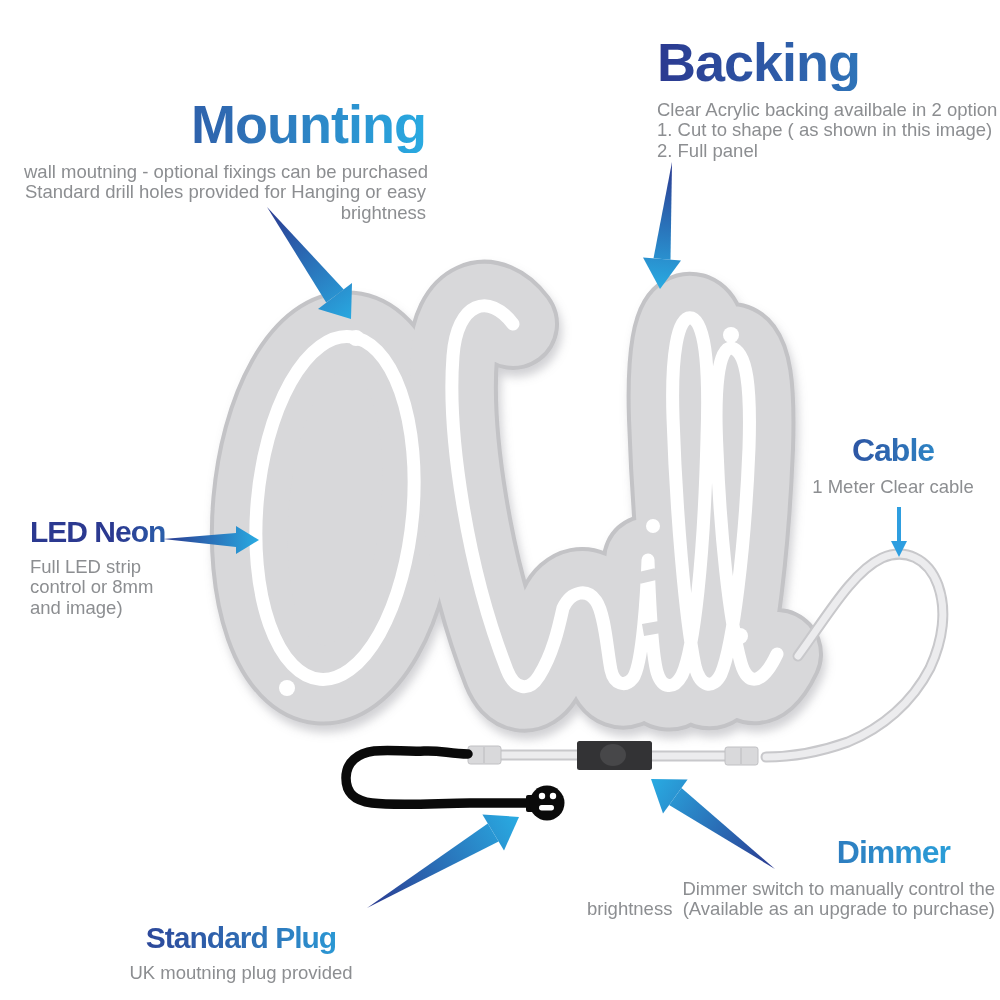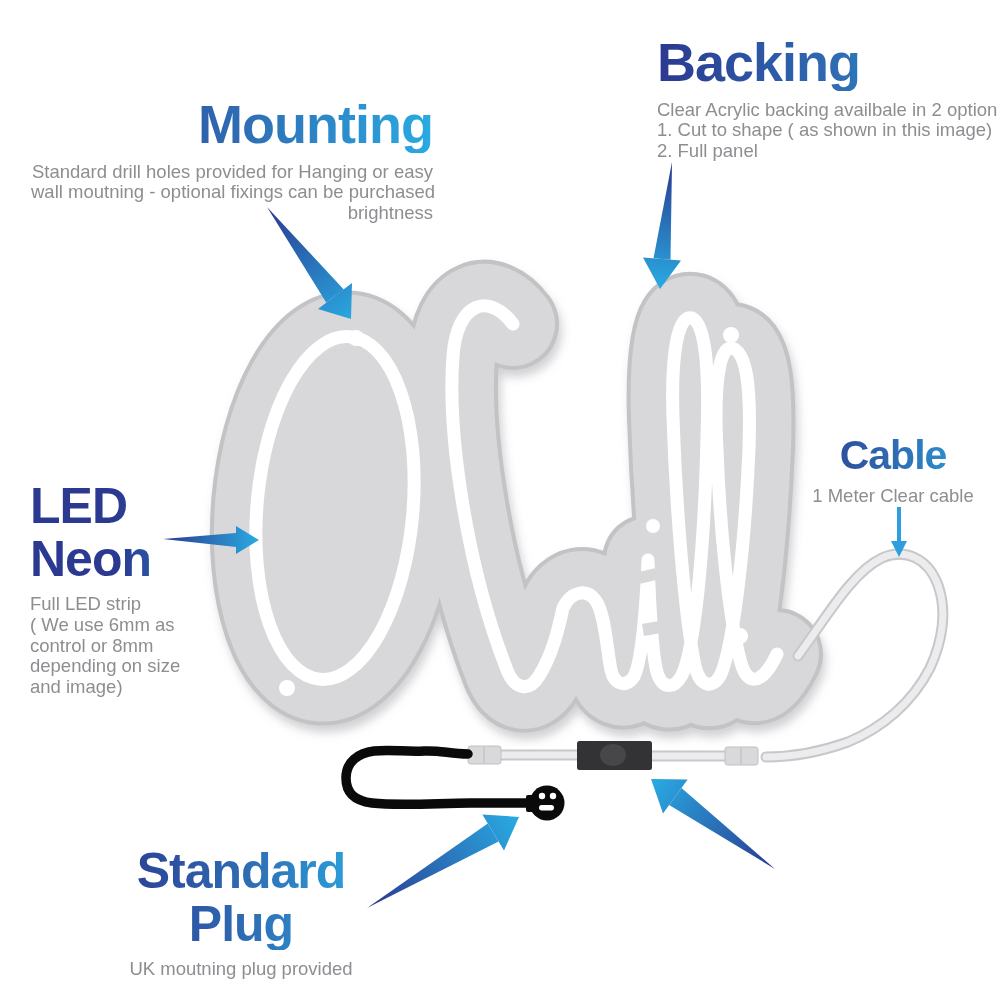--- a/index.html
+++ b/index.html
@@ -19,22 +19,22 @@
     color:#2a6fb8; 
     background:linear-gradient(90deg,#2b3990 0%,#2f6cb3 52%,#29abe2 100%);
     -webkit-background-clip:text;background-clip:text;
     -webkit-text-fill-color:transparent;
   }
   .title.hold-dark{
     background:linear-gradient(90deg,#2b3990 0%,#2b3990 38%,#29abe2 100%);
     -webkit-background-clip:text;background-clip:text;
   }
   .t54{font-size:54px;}
-  .t48{font-size:41px;}
-  .t38{font-size:50px;}
+  .t48{font-size:32px;}
+  .t38{font-size:30px;margin-top:36px;}
   .sub{color:#8c8e91;font-size:18.5px;line-height:20.8px;margin-top:9px;}
   .sub .line{white-space:pre;}
   .ta-r{text-align:right;}
   .ta-c{text-align:center;}
   .ta-l{text-align:left;}
   .pr45{padding-right:45px;}
 </style>
 </head>
 <body>
 
@@ -151,57 +151,62 @@
     <g fill="url(#ag5)">
       <polygon points="367,908 498.6,841.4 487.8,823.4"></polygon>
       <polygon points="504,850.4 482.4,814.4 519,817"></polygon>
     </g>
     <g fill="url(#ag6)">
       <polygon points="775,869 681.5,788.1 669.1,805.1"></polygon>
       <polygon points="687.6,779.6 663,813.6 651,779"></polygon>
     </g>
   </svg>
 
-  <div class="label-block ta-r" style="left:31px;top:96px;width:402px;text-align:right;">
+  <div class="label-block ta-r" style="left:24px;top:96px;width:402px;text-align:right;">
     <div class="title t54">Mounting</div>
     <div class="sub">
+      <div class="line">wall moutning - optional fixings can be purchased</div>
       <div class="line">Standard drill holes provided for Hanging or easy</div>
-      <div class="line">wall moutning - optional fixings can be purchased</div>
       <div class="line">brightness</div>
     </div>
   </div>
 
   <div class="label-block ta-l" style="left:657px;top:34px;width:346px;">
     <div class="title t54">Backing</div>
     <div class="sub">
       <div class="line">Clear Acrylic backing availbale in 2 option</div>
       <div class="line">1. Cut to shape ( as shown in this image)</div>
       <div class="line">2. Full panel</div>
     </div>
   </div>
 
   <div class="label-block ta-l" style="left:30px;top:480px;width:230px;">
     <div class="title hold-dark t38">LED Neon</div>
     <div class="sub">
       <div class="line">Full LED strip</div>
-      <div class="line">( We use 6mm as</div>
       <div class="line">control or 8mm</div>
-      <div class="line">depending on size</div>
       <div class="line">and image)</div>
     </div>
   </div>
 
   <div class="label-block ta-c" style="left:793px;top:434px;width:200px;">
     <div class="title t48">Cable</div>
     <div class="sub">
       <div class="line">1 Meter Clear cable</div>
     </div>
   </div>
 
-  <div class="label-block ta-c" style="left:106px;top:845px;width:270px;">
+  <div class="label-block ta-c" style="left:106px;top:886px;width:270px;">
     <div class="title t38">Standard Plug</div>
     <div class="sub">
       <div class="line">UK moutning plug provided</div>
     </div>
   </div>
 
+  <div class="label-block ta-r" style="left:545px;top:836px;width:450px;">
+    <div class="title t48 pr45">Dimmer</div>
+    <div class="sub">
+      <div class="line">Dimmer switch to manually control the</div>
+      <div class="line">brightness  (Available as an upgrade to purchase)</div>
+    </div>
+  </div>
 
 </div>
 
 </body></html>

